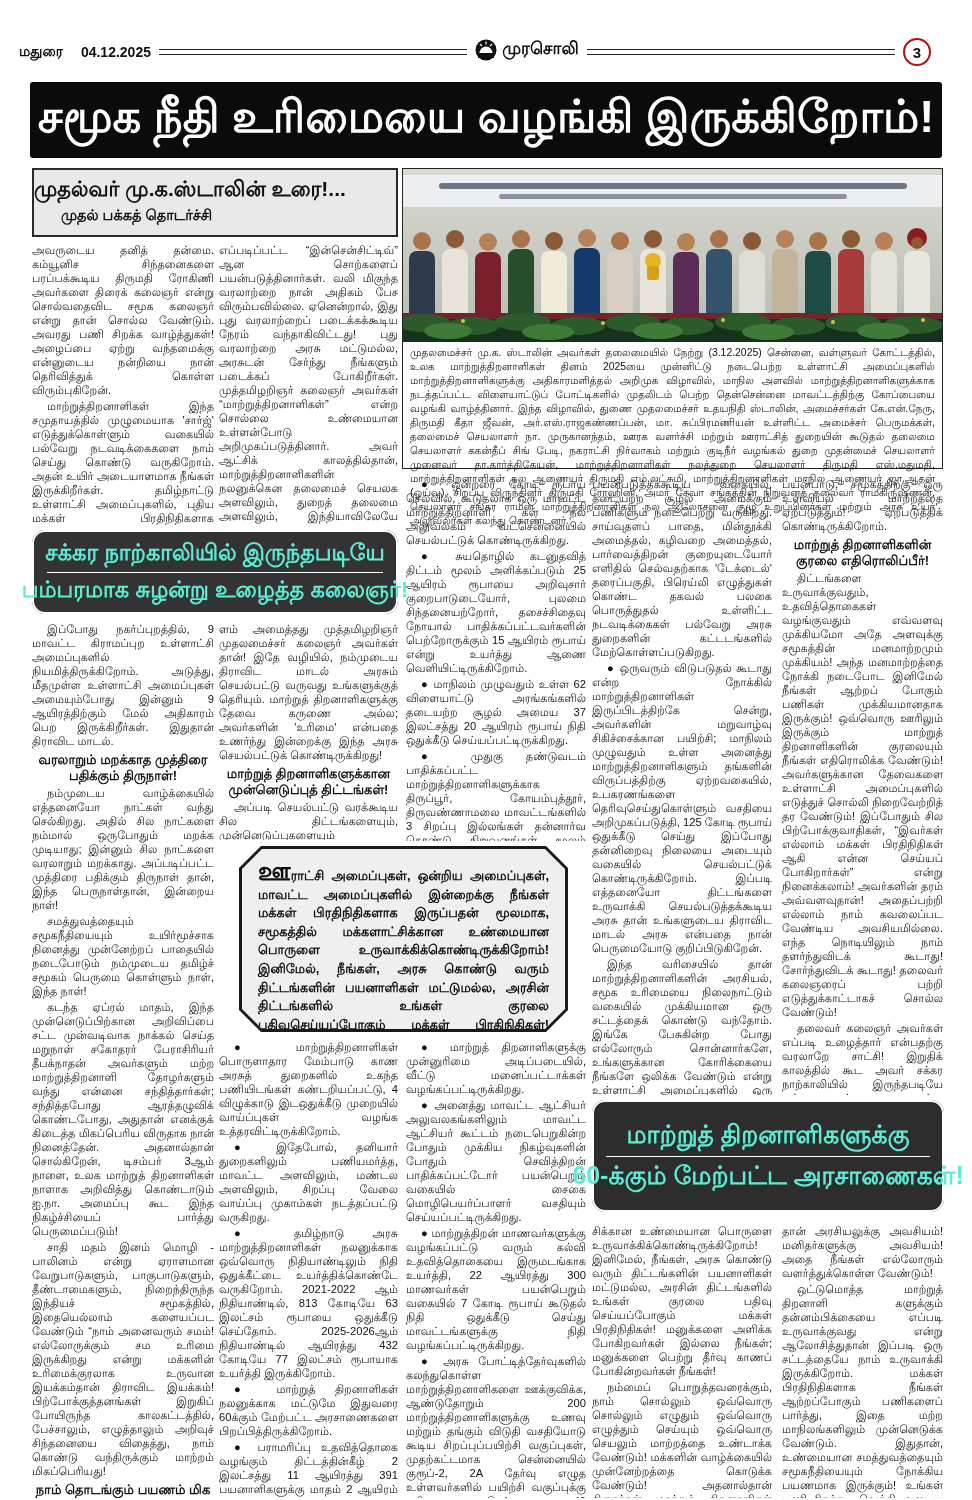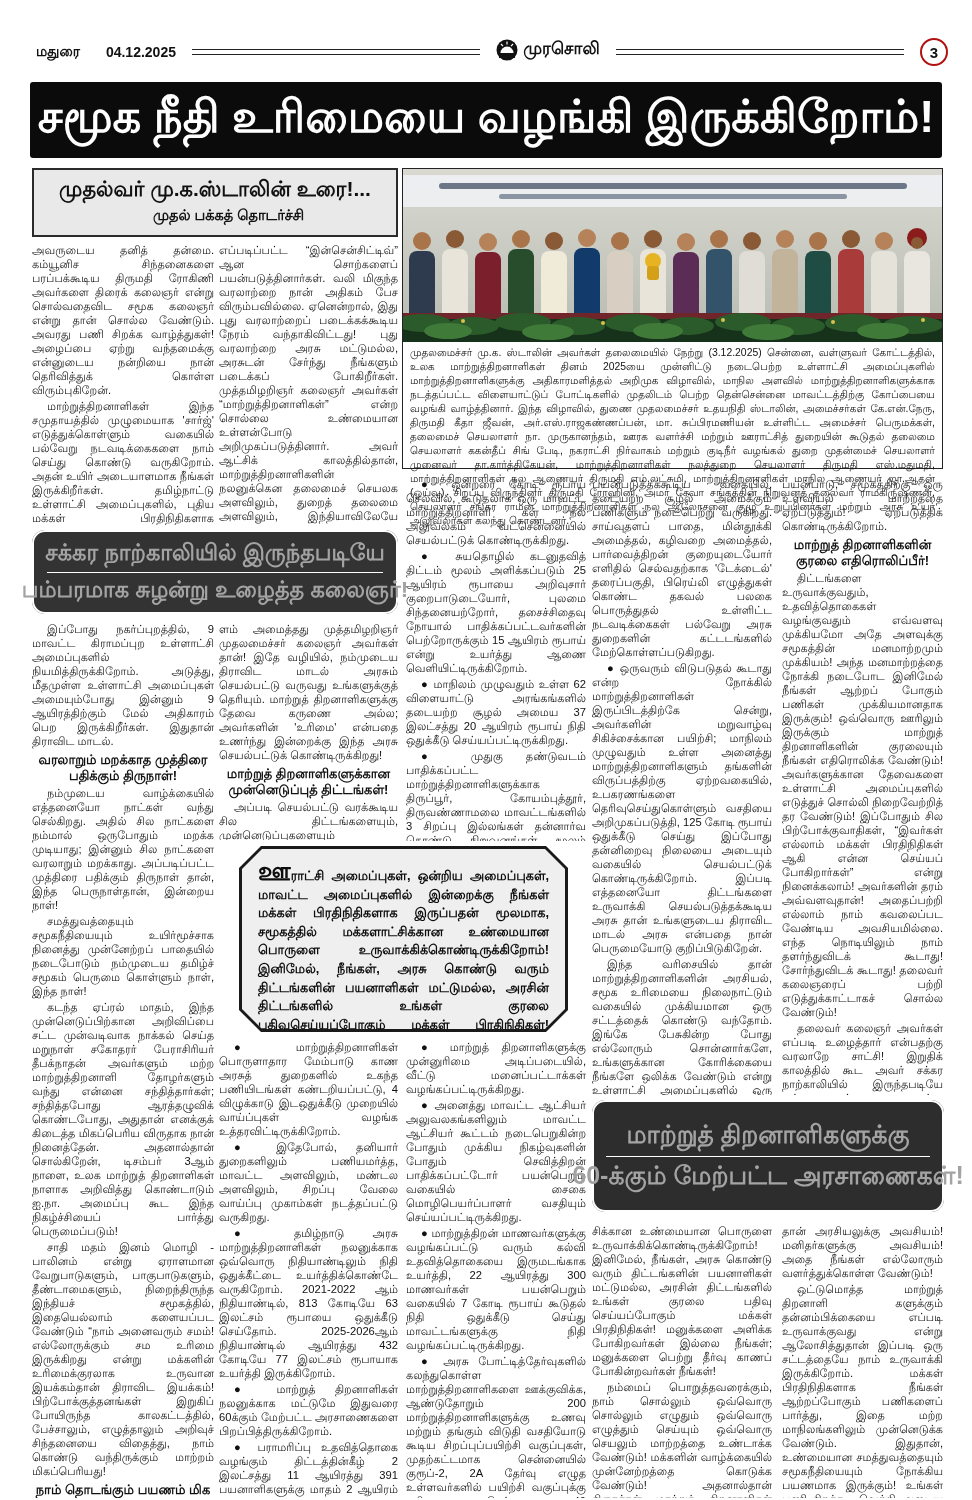--- a/index.html
+++ b/index.html
@@ -4,43 +4,43 @@
 <style>
   html,body{margin:0;padding:0;background:#9a9a9a;}
   #page{
     position:relative;width:972px;height:1500px;margin:0 auto;
     background:#ffffff;color:#111;
     font-family:"Liberation Sans","DejaVu Sans",sans-serif;
     overflow:hidden;
   }
   
   .header-bar{
-    position:absolute;left:36px;top:38px;width:912px;height:28px;
-    display:flex;align-items:center;gap:16px;
+    position:absolute;left:19px;top:38px;width:912px;height:28px;
+    display:flex;align-items:center;gap:8px;
   }
   .hdr-city{font-weight:bold;font-size:14px;}
   .hdr-date{font-weight:bold;font-size:14px;margin-left:10px;}
   .hdr-rule{flex:1;height:4px;border-top:1px solid #222;border-bottom:1px solid #222;}
   .hdr-masthead{display:flex;align-items:flex-start;gap:5px;font-weight:bold;font-size:17px;}
   .hdr-pageno{
     width:24px;height:24px;border:2px solid #b01212;border-radius:50%;
     display:flex;align-items:center;justify-content:center;
     font-weight:bold;font-size:15px;color:#111;background:#fff;flex:0 0 auto;
   }
   
   .banner1{
     position:absolute;left:30px;top:82px;width:912px;height:76px;
     background:#0b0b0b;color:#fff;border-radius:3px;
     display:flex;align-items:center;justify-content:center;
     font-size:45px;font-weight:800;letter-spacing:0px;white-space:nowrap;
   }
   
   .lead-box{
     position:absolute;left:32px;top:168px;width:366px;height:69px;
-    background:#e9e9e9;border:2px solid #2b2b2b;text-align:center;box-sizing:border-box;
+    background:#e9e9e9;border:2px solid #2b2b2b;box-sizing:border-box;
   }
   .lead-box .t1{font-size:21px;font-weight:800;margin-top:7px;}
   .lead-box .t2{font-size:14.5px;font-weight:bold;margin-top:3px;padding-left:27px;}
   
   .photo-box{
     position:absolute;left:402px;top:168px;width:541px;height:301px;
     border:1px solid #222;box-sizing:border-box;background:#fff;
   }
   .photo-box svg{display:block;}
   .photo-caption{
@@ -62,21 +62,21 @@
   #col2b{left:219px;top:622px;width:179px;height:218px;}
   #col2c{left:219px;top:1040px;width:179px;height:458px;}
   #col3a{left:406px;top:477px;width:180px;height:364px;}
   #col3b{left:406px;top:1040px;width:180px;height:458px;}
   #col4a{left:592px;top:477px;width:180px;height:618px;}
   #col4b{left:592px;top:1224px;width:180px;height:274px;}
   #col5a{left:782px;top:477px;width:161px;height:618px;}
   #col5b{left:782px;top:1224px;width:161px;height:274px;}
   
   .dark-box{
-    position:absolute;background:#333;color:#a3a3a3;border-radius:13px;
+    position:absolute;background:#333;color:#5eead4;border-radius:13px;
     display:flex;flex-direction:column;align-items:center;justify-content:center;
     text-align:center;font-weight:800;
     box-shadow:0 0 0 2px #fff inset;
   }
   .dark-box .line1,.dark-box .line2{white-space:nowrap;padding:2px 6px;}
   .dark-box .divider{width:92%;height:1px;background:#fff;margin:2px 0;}
   #headline2{left:32px;top:530px;width:366px;height:84px;font-size:22.5px;}
   #headline3{left:592px;top:1100px;width:352px;height:112px;font-size:25px;background:#2d2d2d;}
   
   .quote-outer{

